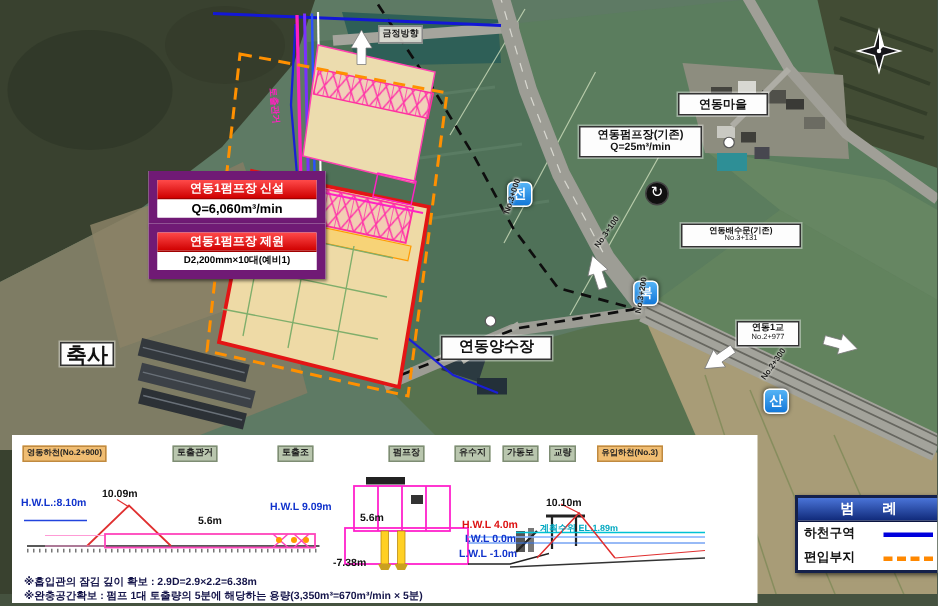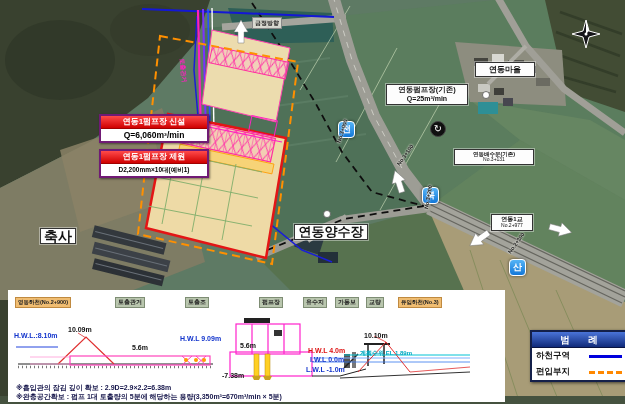--- a/index.html
+++ b/index.html
@@ -21,21 +21,21 @@
   .globe:after{content:"";position:absolute;left:3px;top:3px;width:7px;height:5px;border-radius:50%;
          background:rgba(255,255,255,.85);}
 
   
   .wlabel{background:#fdfdfd;border:1px solid #333;color:#111;font-weight:bold;
           text-align:center;line-height:1.15;box-shadow:0 0 0 1px rgba(255,255,255,.4);}
   .greybox{background:rgba(222,222,214,.92);border:1px solid #888;color:#1a1a1a;
            font-weight:bold;font-size:6px;padding:0 2px;line-height:10px;white-space:nowrap;}
 
   
-  .redbox{border:2px solid #701a75;background:#fff;text-align:center;box-shadow:1px 1px 2px rgba(0,0,0,.5);}
+  .redbox{border:6px solid #701a75;background:#fff;text-align:center;box-shadow:1px 1px 2px rgba(0,0,0,.5);}
   .redbox .hd{background:linear-gradient(180deg,#ff4a4a,#cf0000);color:#fff;font-weight:bold;
               font-size:8px;line-height:12px;border-bottom:1px solid #a00000;white-space:nowrap;padding:0 3px;}
   .redbox .bd{font-weight:bold;color:#000;background:#fff;white-space:nowrap;padding:0 2px;line-height:12px;}
 
   
   .badge{width:15px;height:15px;border-radius:4px;background:linear-gradient(180deg,#55b4f6,#1277d8);
          border:1.5px solid #fff;color:#fff;font-weight:bold;font-size:9px;line-height:1;
          display:flex;align-items:center;justify-content:center;box-shadow:0 0 3px rgba(0,0,0,.6);}
   .rot-icon{width:14px;height:14px;border-radius:50%;background:#101010;color:#fff;font-size:10px;
             line-height:13px;text-align:center;border:1px solid #444;}
@@ -181,38 +181,38 @@
     <g transform="translate(586,34)">
       <path d="M0,-14 L3,-3 L14,0 L3,3 L0,14 L-3,3 L-14,0 L-3,-3 Z" fill="#16161a" stroke="#fff" stroke-width="1"></path>
       <path d="M0,-14 L3,-3 L0,0 Z" fill="#fff"></path>
       <circle r="1.5" fill="#fff"></circle>
     </g>
   </svg>
 
 
   <div class="abs greybox" style="left:252px;top:17px;">금정방향</div>
 
-  <div class="abs wlabel" style="left:452px;top:62px;width:58px;font-size:8px;line-height:13px;margin-left:23px;">연동마을</div>
+  <div class="abs wlabel" style="left:452px;top:62px;width:58px;font-size:8px;line-height:13px;">연동마을</div>
 
   <div class="abs wlabel" style="left:386px;top:84px;width:80px;padding:1px 0;">
     <div style="font-size:7.5px;">연동펌프장(기존)</div>
     <div style="font-size:7px;">Q=25m³/min</div>
   </div>
 
   <div class="abs redbox" style="left:99px;top:114px;width:106px;">
     <div class="hd">연동1펌프장 신설</div>
     <div class="bd" style="font-size:8.5px;">Q=6,060m³/min</div>
   </div>
 
   <div class="abs redbox" style="left:99px;top:149px;width:106px;">
     <div class="hd">연동1펌프장 제원</div>
     <div class="bd" style="font-size:6.5px;">D2,200mm×10대(예비1)</div>
   </div>
 
-  <div class="abs wlabel" style="left:294px;top:224px;width:72px;font-size:13px;line-height:14px;">연동양수장</div>
+  <div class="abs wlabel" style="left:294px;top:224px;width:72px;font-size:10px;line-height:14px;">연동양수장</div>
 
   <div class="abs wlabel" style="left:40px;top:228px;width:34px;font-size:14px;line-height:14px;">축사</div>
 
   <div class="abs wlabel" style="left:454px;top:149px;width:78px;padding:1px 0;">
     <div style="font-size:5.5px;">연동배수문(기존)</div>
     <div style="font-size:5px;font-weight:normal;">No.3+131</div>
   </div>
 
   <div class="abs wlabel" style="left:491px;top:214px;width:40px;padding:1px 0;">
     <div style="font-size:6px;">연동1교</div>

